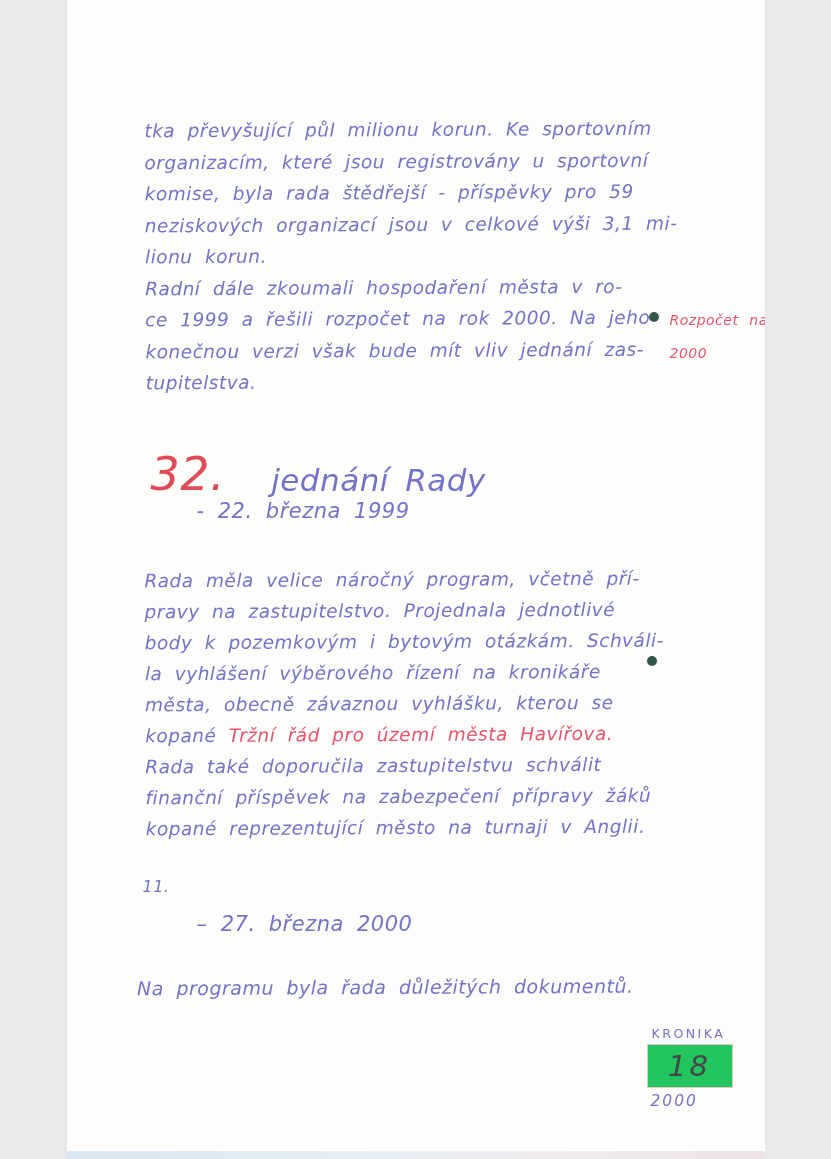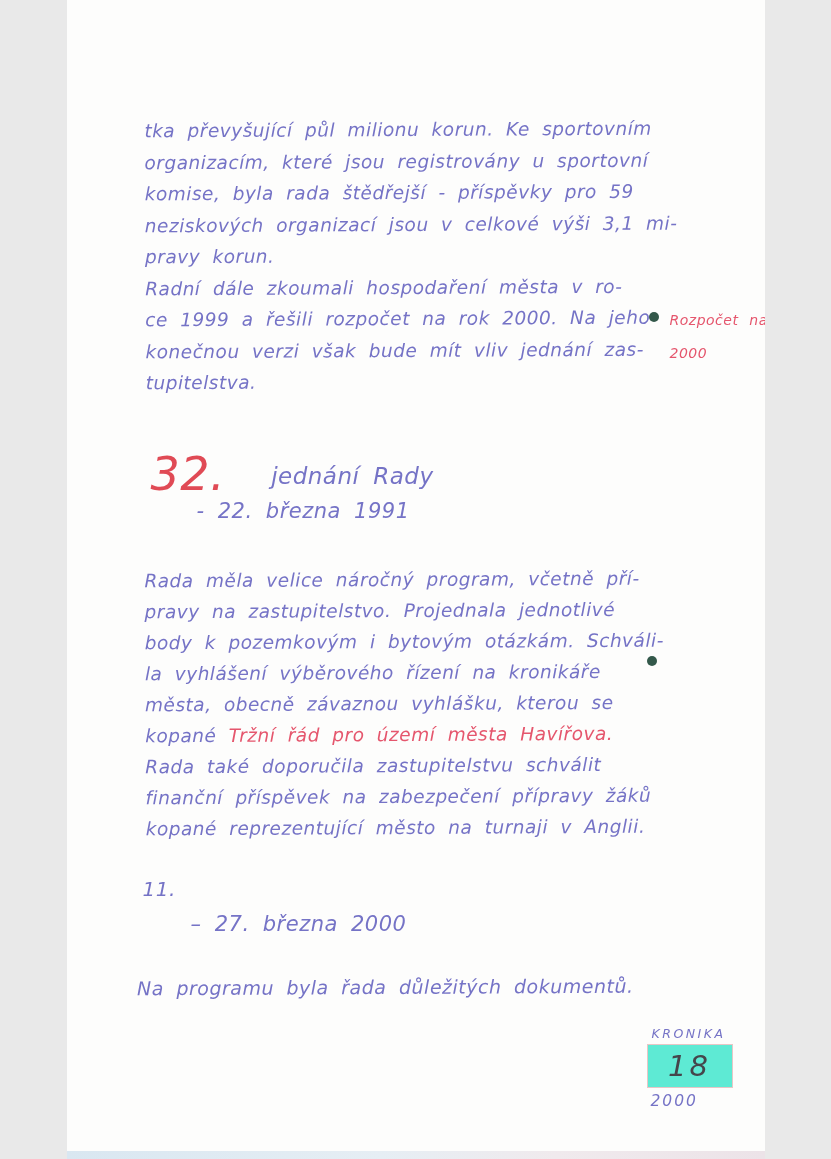--- a/index.html
+++ b/index.html
@@ -45,41 +45,40 @@
     width: 10px; height: 10px;
     border-radius: 50%;
     background: var(--bullet_green, #33584a);
     margin: 8px 11px 0 0;
   }
   .note-lines .hw-line { height: 33px; line-height: 33px; white-space: nowrap; }
 
   .heading-row { position: absolute; display: flex; align-items: flex-start; white-space: nowrap; gap: 32px; }
   #heading-1 { left: 84px; top: 449px; }
   .h1-number { font-size: 46px; line-height: 1.1; color: var(--heading_number_red, #e04a55); }
-  .h1-title  { font-size: 23px; line-height: 1; margin: 16px 0 0 14px; }
+  .h1-title  { font-size: 31px; line-height: 1; margin: 16px 0 0 14px; }
   #heading-1-date { position: absolute; left: 130px; top: 499px; font-size: 21px; white-space: nowrap; }
 
-  #heading-2 { left: 76px; top: 877px; font-size: 20px; align-items: flex-end; }
+  #heading-2 { left: 76px; top: 877px; font-size: 16px; align-items: flex-end; }
   .h2-number { line-height: 1.2; }
   .h2-title  { line-height: 1.2; margin-left: 12px; }
-  #heading-2-date { position: absolute; left: 124px; top: 912px; font-size: 21px; white-space: nowrap; }
+  #heading-2-date { position: absolute; left: 130px; top: 912px; font-size: 21px; white-space: nowrap; }
 
   #closing-line { position: absolute; left: 70px; top: 976px; font-size: 19px; white-space: nowrap; transform: rotate(-0.3deg); }
 
   .stamp { position: absolute; left: 580px; top: 1026px; width: 100px; }
   .stamp-label {
     font-size: 12.5px;
     letter-spacing: 2.5px;
     margin-left: 5px;
-    font-style: italic;
   }
   .stamp-box {
     width: 86px; height: 44px;
     margin-top: 3px;
-    background: #5eead4;
+    background: #22c55e;
     border: 1px solid var(--stamp_border, #e8c6c6);
     display: flex; align-items: center; justify-content: center;
   }
   .stamp-number {
     font-size: 29px;
     font-style: italic;
     letter-spacing: 3px;
     color: var(--stamp_ink, #45454b);
   }
   .stamp-year { font-size: 15.5px; letter-spacing: 2px; margin: 4px 0 0 4px; font-style: italic; }
@@ -98,40 +97,40 @@
 </head>
 <body>
 
 <div class="page">
 
   <div class="paragraph hw" id="paragraph-1">
       <div class="hw-line"><span class="ink-blue">tka převyšující půl milionu korun. Ke sportovním</span></div>
       <div class="hw-line"><span class="ink-blue">organizacím, které jsou registrovány u sportovní</span></div>
       <div class="hw-line"><span class="ink-blue">komise, byla rada štědřejší - příspěvky pro 59</span></div>
       <div class="hw-line"><span class="ink-blue">neziskových organizací jsou v celkové výši 3,1 mi-</span></div>
-      <div class="hw-line"><span class="ink-blue">pravy korun.</span></div>
+      <div class="hw-line"><span class="ink-blue">lionu korun.</span></div>
       <div class="hw-line"><span class="ink-blue">Radní dále zkoumali hospodaření města v ro-</span></div>
       <div class="hw-line"><span class="ink-blue">ce 1999 a řešili rozpočet na rok 2000. Na jeho</span></div>
       <div class="hw-line"><span class="ink-blue">konečnou verzi však bude mít vliv jednání zas-</span></div>
       <div class="hw-line"><span class="ink-blue">tupitelstva.</span></div>
     </div>
 
   <div class="margin-note" id="margin-note-1">
     <span class="note-bullet"></span>
     <div class="note-lines hw ink-red">
       <div class="hw-line">Rozpočet na rok</div>
       <div class="hw-line">2000</div>
     </div>
   </div>
 
   <div class="heading-row hw" id="heading-1">
     <span class="h1-number">32.</span>
     <span class="h1-title ink-blue">jednání Rady</span>
   </div>
-  <div class="hw ink-blue" id="heading-1-date">- 22. března 1991</div>
+  <div class="hw ink-blue" id="heading-1-date">- 22. března 1999</div>
 
   <div class="paragraph hw" id="paragraph-2">
       <div class="hw-line"><span class="ink-blue">Rada měla velice náročný program, včetně pří-</span></div>
       <div class="hw-line"><span class="ink-blue">pravy na zastupitelstvo. Projednala jednotlivé</span></div>
       <div class="hw-line"><span class="ink-blue">body k pozemkovým i bytovým otázkám. Schváli-</span></div>
       <div class="hw-line"><span class="ink-blue">la vyhlášení výběrového řízení na kronikáře</span></div>
       <div class="hw-line"><span class="ink-blue">města, obecně závaznou vyhlášku, kterou se</span></div>
       <div class="hw-line"><span class="ink-blue">kopané </span><span class="ink-red">Tržní řád pro území města Havířova.</span></div>
       <div class="hw-line"><span class="ink-blue">Rada také doporučila zastupitelstvu schválit</span></div>
       <div class="hw-line"><span class="ink-blue">finanční příspěvek na zabezpečení přípravy žáků</span></div>

